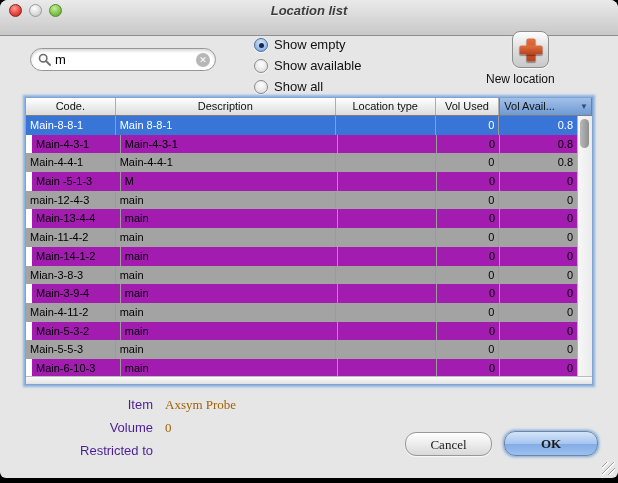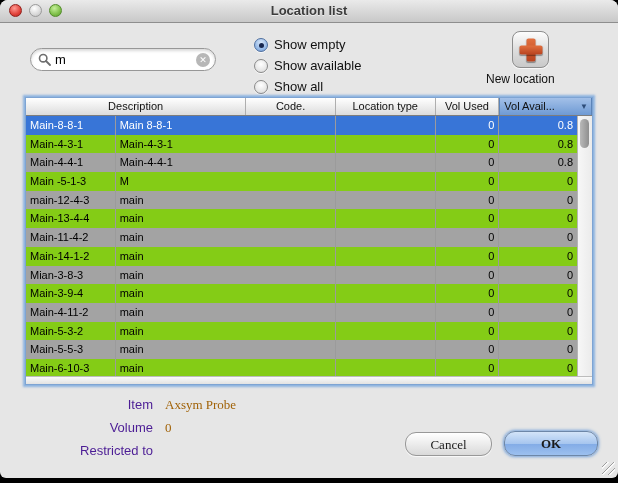--- a/index.html
+++ b/index.html
@@ -3,22 +3,22 @@
 <meta charset="utf-8">
 <style>
   * { margin:0; padding:0; box-sizing:border-box; }
   html,body { width:618px; height:483px; background:#000; font-family:"Liberation Sans", sans-serif; overflow:hidden; }
 
   .window { position:absolute; left:0; top:0; width:618px; height:478px;
     border-radius:8px 8px 6px 6px; overflow:hidden; background:#e6e6e6;
     box-shadow:0 10px 30px rgba(0,0,0,.6); }
 
   
-  .titlebar { position:absolute; left:0; top:0; width:100%; height:23px;
-    background:linear-gradient(#eaeaea,#c8c8c8); border-bottom:1px solid #8e8e8e; }
+  .titlebar { position:absolute; left:0; top:0; width:100%; height:36px;
+    background:linear-gradient(#eaeaea,#c8c8c8); border-bottom:1px solid #8e8e8e;font-style:italic; }
   .title { position:absolute; left:0; right:0; top:3px; text-align:center;
     font-size:13px; font-weight:700; color:#3c3c3c; text-shadow:0 1px 0 rgba(255,255,255,.6); }
   .tl { position:absolute; top:4px; width:13px; height:13px; border-radius:50%; }
   .tl.red   { left:9px;  background:radial-gradient(circle at 40% 30%, #ff9a92, #e0423a 60%, #b5231d); border:1px solid #92211c; }
   .tl.gray  { left:29px; background:radial-gradient(circle at 40% 30%, #ffffff, #d9d9d9 60%, #bcbcbc); border:1px solid #9a9a9a; }
   .tl.green { left:49px; background:radial-gradient(circle at 40% 30%, #c5ef9a, #7fc04a 60%, #5c9930); border:1px solid #538c2b; }
 
   
   .searchbox { position:absolute; left:30px; top:48px; width:186px; height:23px;
     background:#fff; border:1px solid #979797; border-radius:12px;
@@ -56,21 +56,21 @@
   .thead { position:absolute; left:0; top:0; right:0; height:18px; display:flex;
     background:linear-gradient(#ffffff,#dcdcdc); border-bottom:1px solid #7d7d7d; }
   .hcell { height:100%; font-size:11px; color:#111; text-align:center; line-height:17px;
     border-right:1px solid #aeaeae; overflow:hidden; white-space:nowrap; }
   .hcell.sorted { background:linear-gradient(#a3c0e8,#6e9ad4); border-right:1px solid #5c84b8; border-left:1px solid #5c84b8;
     text-align:left; padding-left:4px; display:flex; align-items:center; justify-content:space-between; }
   .sort-arrow { font-size:8px; color:#2e4d79; padding-right:3px; }
 
   .tbody { position:absolute; left:0; top:18px; right:15px; bottom:8px; overflow:hidden; }
   .row { display:flex; height:18.7px; background:#a3a3a3; }
-  .row.alt { background:#84cc16; }
+  .row.alt { background:#a21caf;margin-left:6px; }
   .row.sel { background:#3875d7; color:#fff; }
   .cell { height:100%; font-size:11px; line-height:18px; border-right:1px solid #9b9b9b;
     overflow:hidden; white-space:nowrap; }
   .c0 { width:90px;  padding-left:4px; }
   .c1 { width:221px; padding-left:4px; }
   .c2 { width:100px; }
   .c3 { width:64px;  text-align:right; padding-right:4px; }
   .c4 { width:78px;  text-align:right; padding-right:4px; border-right:none; }
   .h0 { width:90px; } .h1 { width:221px; } .h2 { width:100px; } .h3 { width:64px; } .h4 { width:93px; }
 
@@ -137,22 +137,22 @@
       </div>
     </div>
 
   <div class="newloc-btn">
     <span class="plus"></span>
   </div>
   <div class="newloc-label">New location</div>
 
   <div class="table">
     <div class="thead">
+        <div class="hcell h0"><div style="display: inline;">Code.</div></div>
         <div class="hcell h1"><div style="display: inline;">Description</div></div>
-        <div class="hcell h0"><div style="display: inline;">Code.</div></div>
         <div class="hcell h2"><div style="display: inline;">Location type</div></div>
         <div class="hcell h3"><div style="display: inline;">Vol Used</div></div>
         <div class="hcell h4 sorted">
           <div style="display: inline;">Vol Avail...</div>
           <div class="sort-arrow" style="display: inline;">▼</div>
         </div>
       </div>
     <div class="tbody">
         <div class="row sel">
           <div class="cell c0">Main-8-8-1</div>

